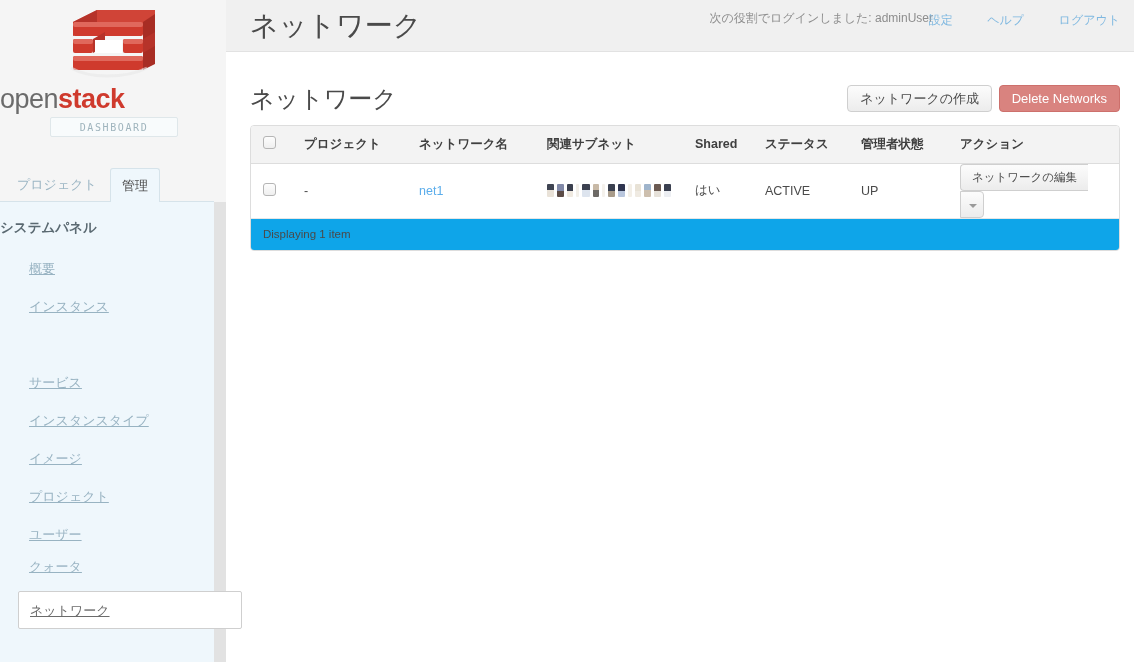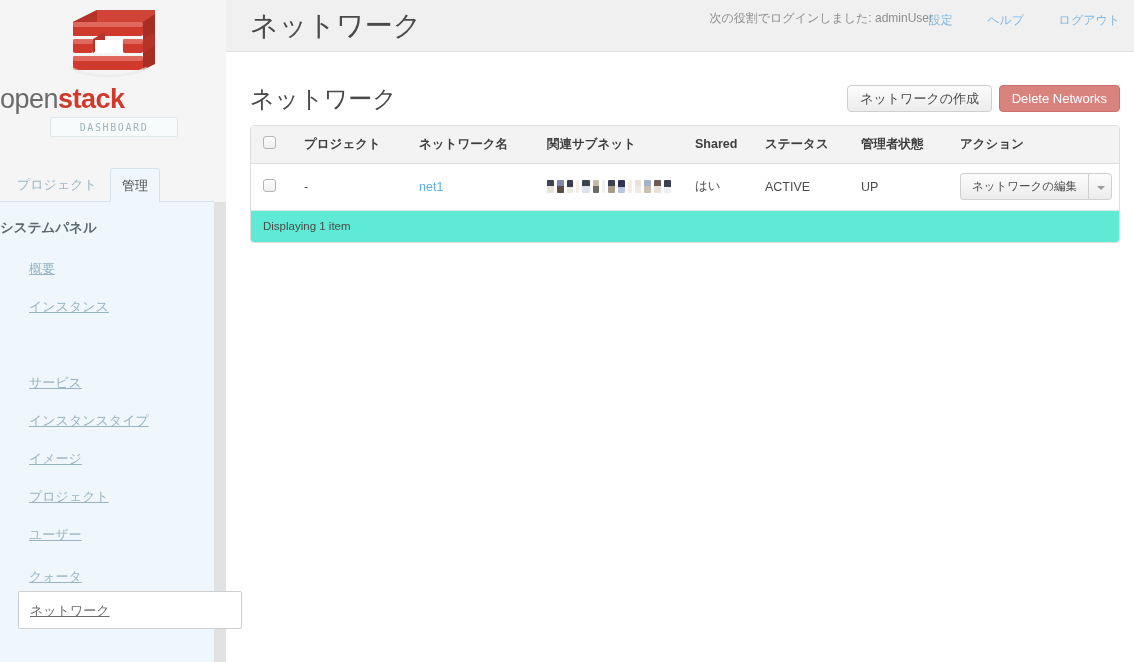--- a/index.html
+++ b/index.html
@@ -160,42 +160,42 @@
     width: 13px; height: 13px; border: 1px solid #b5b5b5;
     border-radius: 3px; background: linear-gradient(#fdfdfd,#efefef);
     display: inline-block; cursor: pointer;
   }
   .link-net { color: #5badeb; cursor: pointer; }
 
   
   .redact { display: flex; gap: 3px; align-items: center; height: 13px; }
   .rb { height: 13px; border-radius: 1px; }
 
-  .row-actions { position: relative; display: inline-flex; }
+  .row-actions { position: relative; display: inline-flex; flex-direction: column; }
   .act-main {
     height: 27px; line-height: 25px; padding: 0 11px;
     font-size: 11.5px; color: #4a4a4a;
     background: linear-gradient(#fcfcfc,#ececec);
     border: 1px solid #cfcfcf; border-right: none;
     border-radius: 4px 0 0 4px; cursor: pointer; white-space: nowrap;
   }
   .act-caret {
     width: 24px; height: 27px;
     background: linear-gradient(#fcfcfc,#ececec);
     border: 1px solid #cfcfcf; border-radius: 0 4px 4px 0;
     cursor: pointer; position: relative;
   }
   .act-caret::after {
     content: ""; position: absolute; left: 8px; top: 12px;
     border-left: 4px solid transparent; border-right: 4px solid transparent;
     border-top: 4px solid #9a9a9a;
   }
   .table-foot {
     height: 31px; line-height: 31px; padding: 0 12px;
-    background: #5eead4; font-size: 11.5px; color: #4a4a4a;
+    background: #0ea5e9; font-size: 11.5px; color: #4a4a4a;
   }
 </style>
 </head>
 <body>
 
 <div id="app">
 
   <div class="sidebar">
 
     <div class="brand">
@@ -237,21 +237,21 @@
     <div class="side-panel">
       <div class="panel-title">システムパネル</div>
 
       <div class="nav-item" style="top:48px">概要</div>
       <div class="nav-item" style="top:86px">インスタンス</div>
       <div class="nav-item" style="top:162px">サービス</div>
       <div class="nav-item" style="top:200px">インスタンスタイプ</div>
       <div class="nav-item" style="top:238px">イメージ</div>
       <div class="nav-item" style="top:276px">プロジェクト</div>
       <div class="nav-item" style="top:314px">ユーザー</div>
-      <div class="nav-item" style="top:356px">クォータ</div>
+      <div class="nav-item" style="top:346px">クォータ</div>
       <div class="nav-item active" style="top:389px">ネットワーク</div>
     </div>
   </div>
 
   <div class="topbar">
     <div class="topbar-title">ネットワーク</div>
     <div class="topbar-user">次の役割でログインしました: adminUser</div>
     <div class="topbar-links">
       <span class="topbar-link">設定</span>
       <span class="topbar-link">ヘルプ</span>

